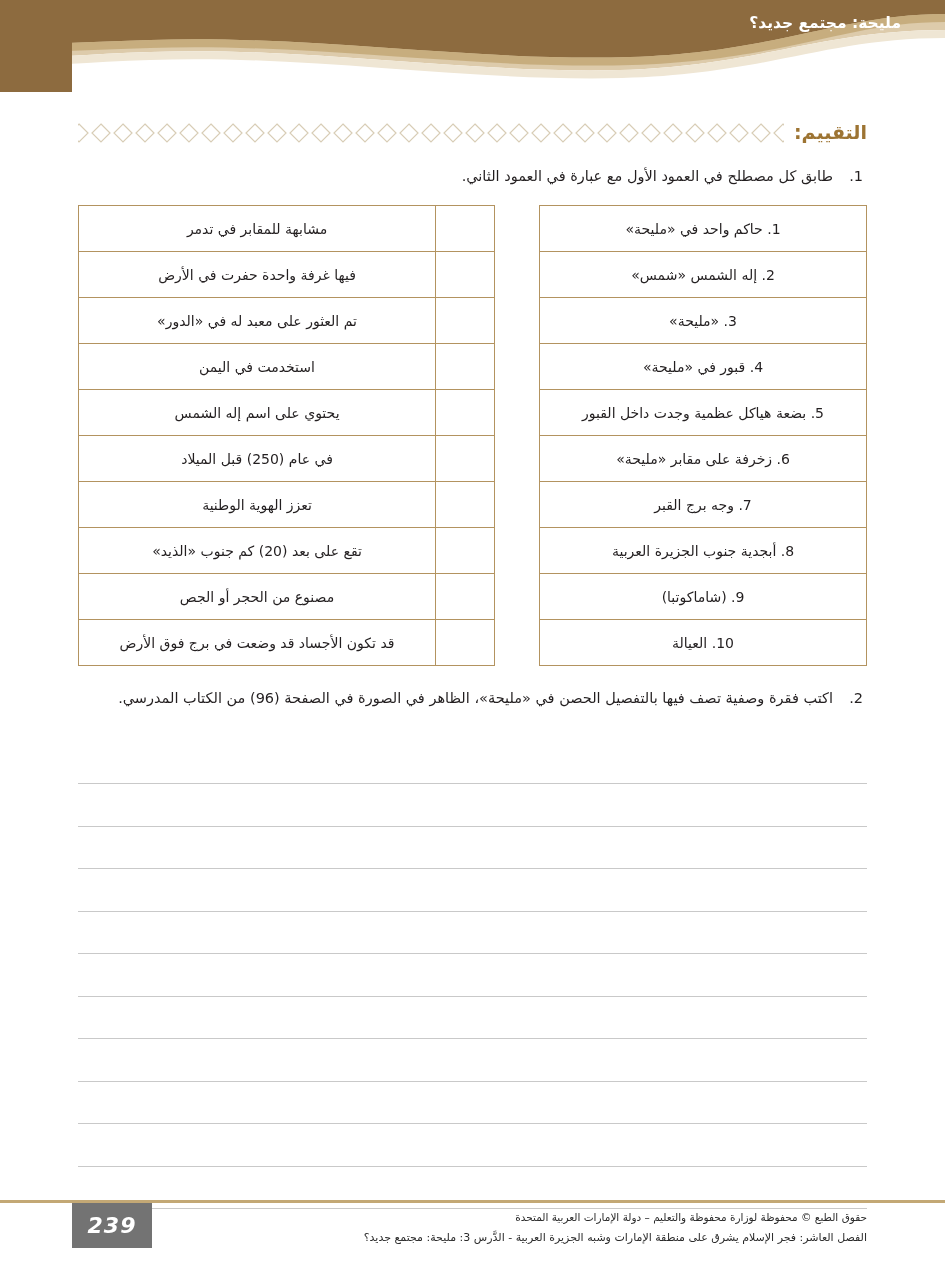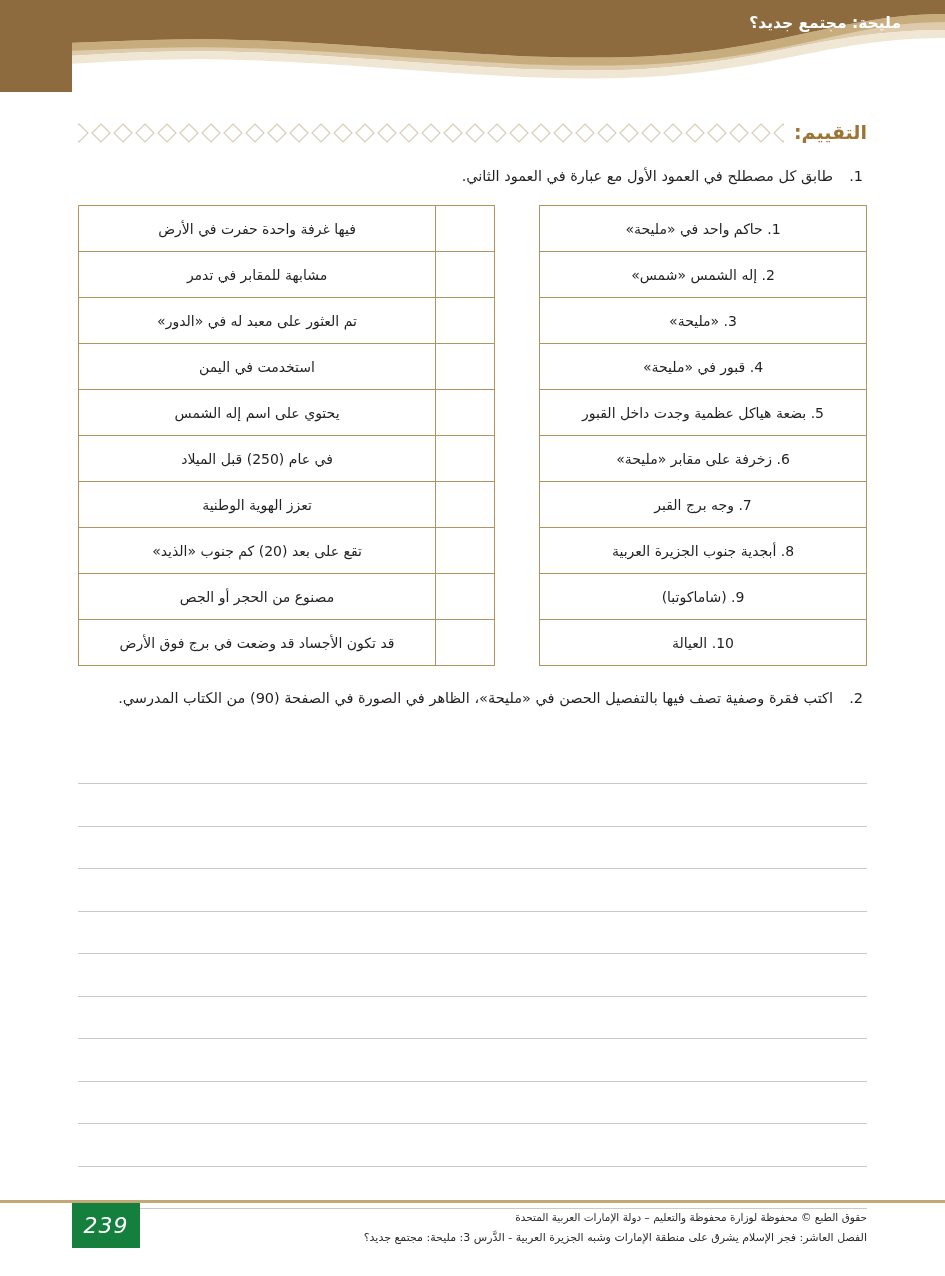--- a/index.html
+++ b/index.html
@@ -172,26 +172,26 @@
     top: 3px;
     left: 0;
     width: 72px;
     height: 73px;
     background: #ffffff;
   }
   .page-tab {
     position: absolute;
     top: 3px;
     left: 72px;
-    width: 68px;
+    width: 80px;
     height: 45px;
-    background: #15803d;
+    background: #737373;
     color: #ffffff;
     font-size: 22px;
-    font-weight: normal;
+    font-weight: bold;
     font-style: italic;
     display: flex;
     align-items: center;
     justify-content: center;
     letter-spacing: 1px;
   }
   .footer-texts {
     position: absolute;
     top: 8px;
     right: 78px;
@@ -278,25 +278,25 @@
         <tr>
             <td class="col-right">10. العيالة</td>
           </tr>
       </tbody>
     </table>
 
     <table class="match left-table">
       <tbody>
         <tr>
           <td class="cell-ans"></td>
+          <td class="cell-text">مشابهة للمقابر في تدمر</td>
+        </tr>
+        <tr>
+          <td class="cell-ans"></td>
           <td class="cell-text">فيها غرفة واحدة حفرت في الأرض</td>
-        </tr>
-        <tr>
-          <td class="cell-ans"></td>
-          <td class="cell-text">مشابهة للمقابر في تدمر</td>
         </tr>
         <tr>
           <td class="cell-ans"></td>
           <td class="cell-text">تم العثور على معبد له في «الدور»</td>
         </tr>
         <tr>
           <td class="cell-ans"></td>
           <td class="cell-text">استخدمت في اليمن</td>
         </tr>
         <tr>
@@ -323,21 +323,21 @@
           <td class="cell-ans"></td>
           <td class="cell-text">قد تكون الأجساد قد وضعت في برج فوق الأرض</td>
         </tr>
       </tbody>
     </table>
 
   </div>
 
   <div class="q-block">
     <div class="q-num">2.</div>
-    <div class="q-text">اكتب فقرة وصفية تصف فيها بالتفصيل الحصن في «مليحة»، الظاهر في الصورة في الصفحة (90) من الكتاب المدرسي.</div>
+    <div class="q-text">اكتب فقرة وصفية تصف فيها بالتفصيل الحصن في «مليحة»، الظاهر في الصورة في الصفحة (96) من الكتاب المدرسي.</div>
   </div>
 
   <div class="lines">
     <div class="line"></div>
     <div class="line"></div>
     <div class="line"></div>
     <div class="line"></div>
     <div class="line"></div>
     <div class="line"></div>
     <div class="line"></div>

